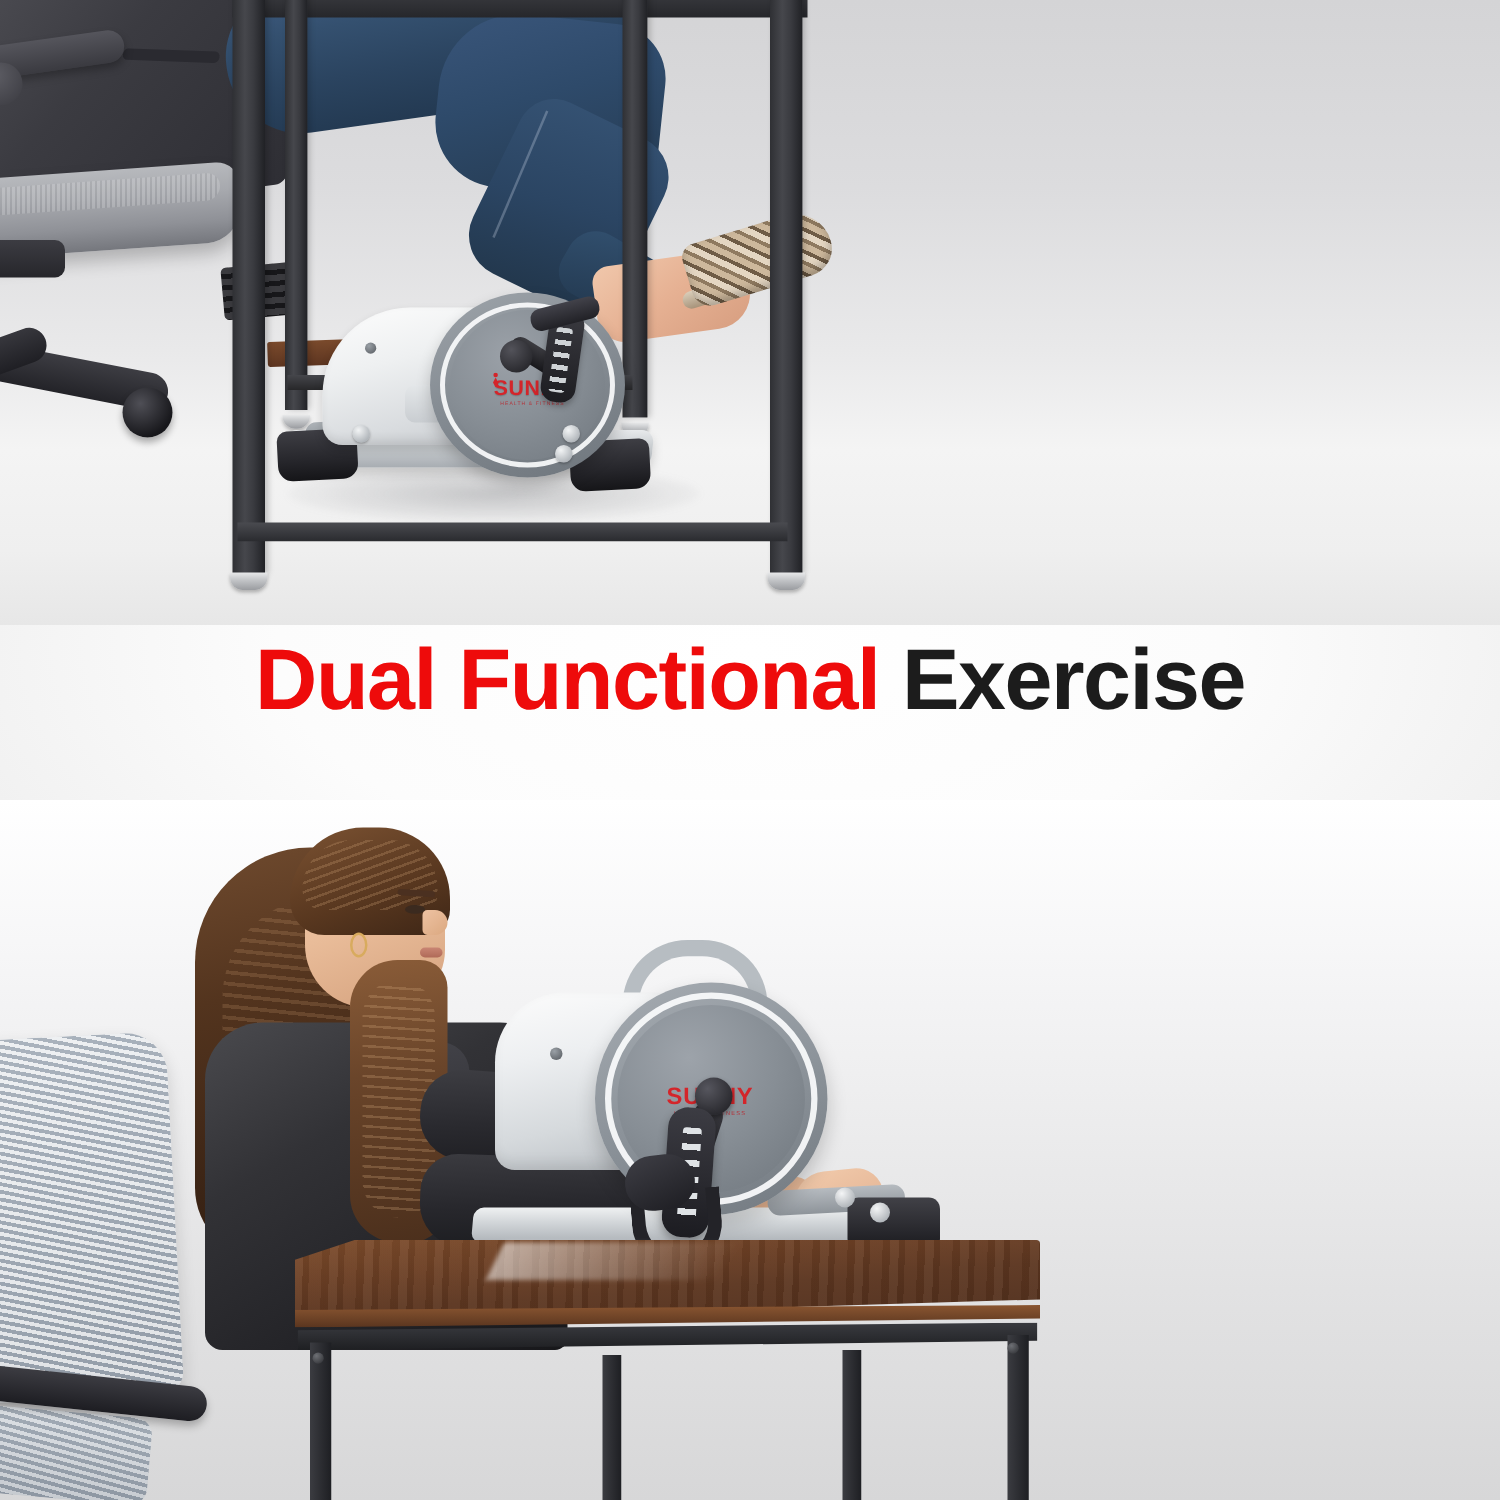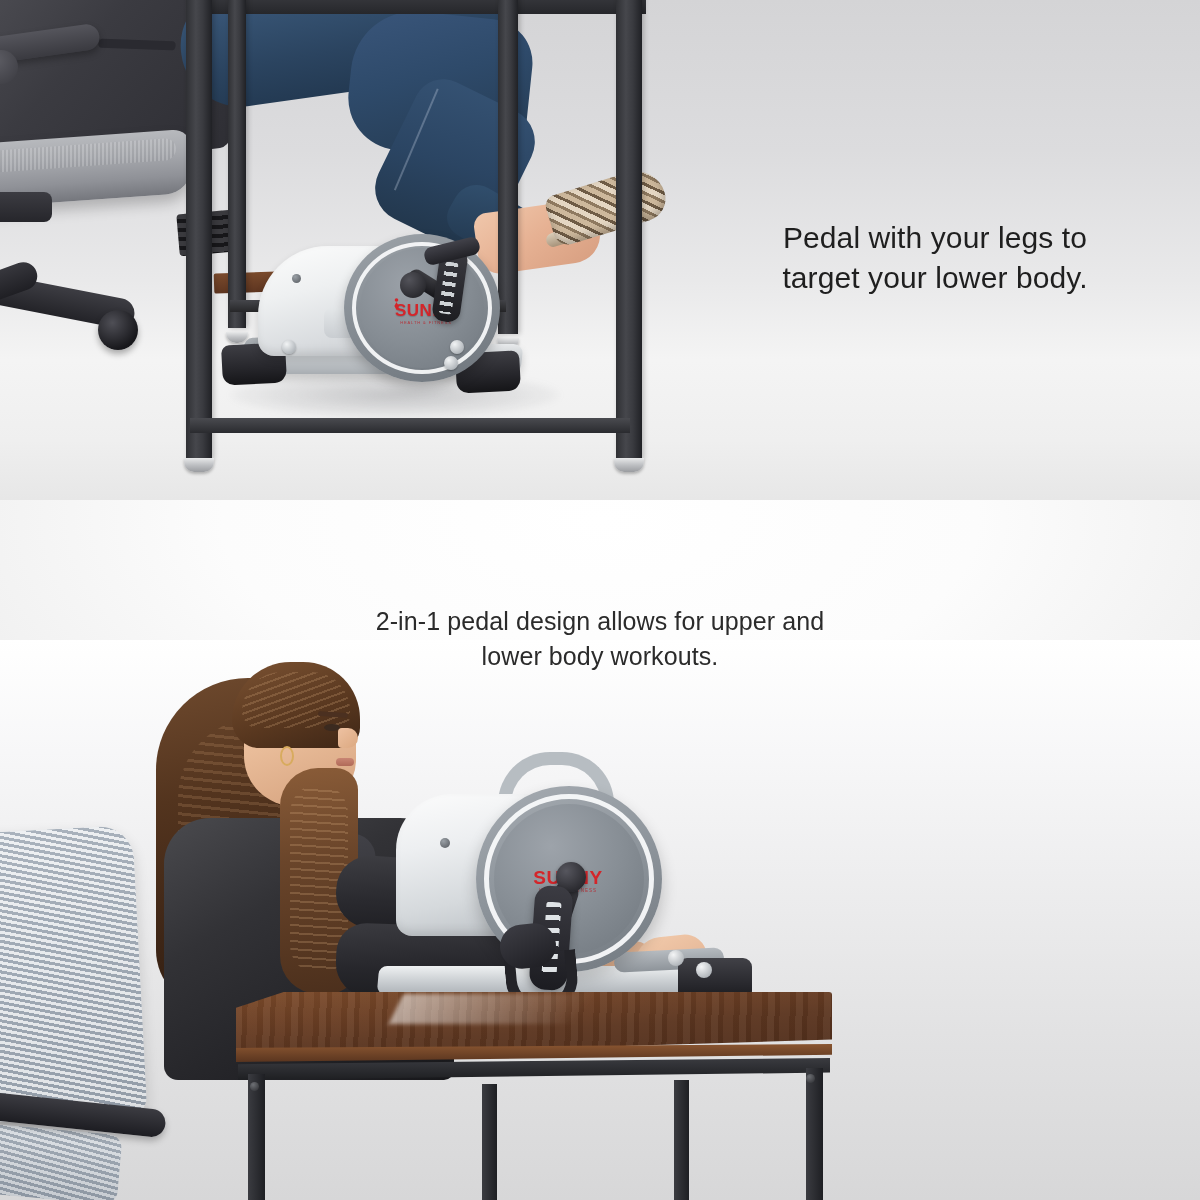--- a/index.html
+++ b/index.html
@@ -745,21 +745,20 @@
       <div class="wd-apron"></div>
       <div class="wd-leg a"></div>
       <div class="wd-leg b"></div>
       <div class="wd-leg c"></div>
       <div class="wd-leg d"></div>
       <div class="wd-bolt b1"></div>
       <div class="wd-bolt b2"></div>
     </div>
   </div>
 
-  <div class="caption" id="caption-top">Pedal with your legs to
-target your lower body.</div>
-
-
-  <div id="subhead">2-in-1 pedal design allows for upper and
-lower body workouts.</div>
+
+  <div id="headline">
+    <span class="hl-red">Dual Functional</span><span class="hl-dark"> </span><span class="hl-dark">Exercise</span>
+  </div>
+
 
 
 </div>
 
 </body></html>

